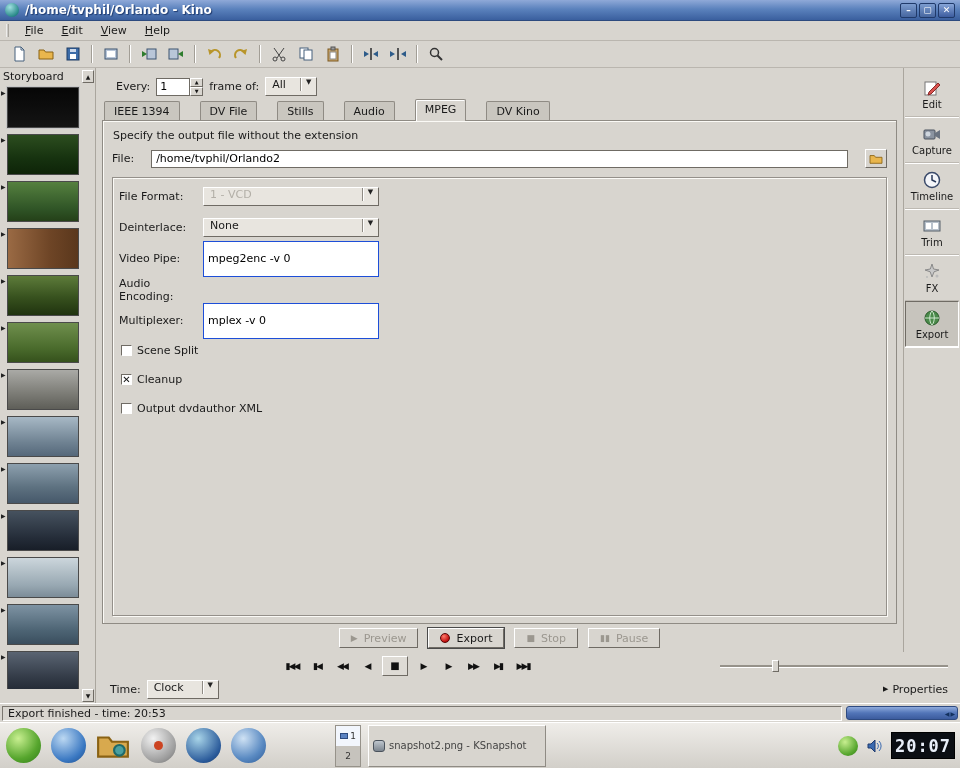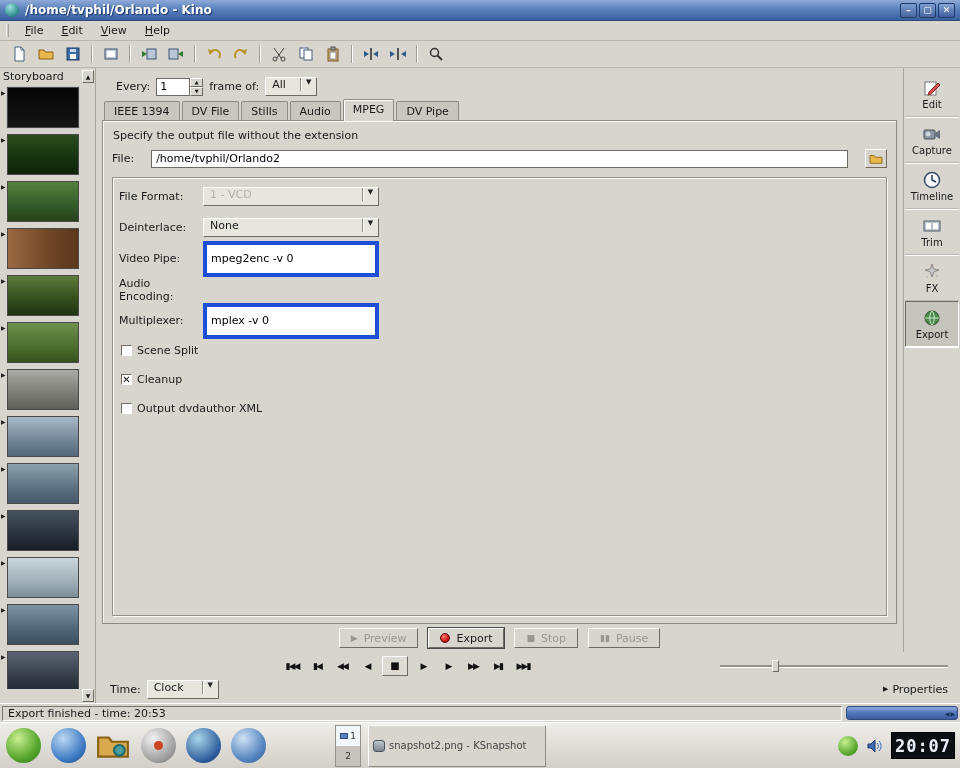--- a/index.html
+++ b/index.html
@@ -65,37 +65,37 @@
     background:#e8e5df;padding-left:6px;cursor:default}
   .combo .cval{flex:1;padding-right:10px;white-space:nowrap}
   .combo .csep{width:1px;height:13px;background:#8f8b84;box-shadow:1px 0 0 #fff}
   .combo .carrow{width:15px;text-align:center;font-size:7px;color:#222}
   .combo.disabled .cval{color:#b3afa7}
   .w-all{width:52px}.w-combo{width:176px}.w-clock{width:72px}
 
   
   .tabs{height:22px;display:flex;align-items:flex-end;padding:0 2px;position:relative;z-index:2}
   .tab{height:19px;padding:3px 9px 0;background:#c9c6bf;border:1px solid #8f8b84;border-bottom:none;
-    border-radius:2px 2px 0 0;margin-right:2px;white-space:nowrap}
+    border-radius:2px 2px 0 0;margin-right:20px;white-space:nowrap}
   .tab.active{height:22px;background:#d8d5cf;box-shadow:inset 1px 1px 0 #fff;margin-bottom:-1px;z-index:3;position:relative}
   .tabpanel{flex:1;border:1px solid #8f8b84;box-shadow:inset 1px 1px 0 #fbfaf6;background:#d8d5cf;
     padding:7px 9px;display:flex;flex-direction:column;min-height:0}
   .instruction{padding:1px 1px 7px}
   .file-row{display:flex;align-items:center;gap:17px;margin-bottom:9px}
   .entry{height:18px;border:1px solid #6f6b64;background:#fff;padding:0 4px;font-size:11px;font-family:inherit}
   .file-row .entry{flex:1}
   .folder-btn{width:22px;height:19px;display:flex;align-items:center;justify-content:center;
     background:#d8d5cf;border:1px solid;border-color:#fff #6f6b64 #6f6b64 #fff}
 
   
   .groupbox{flex:1;border:1px solid #94908a;box-shadow:inset 1px 1px 0 #fbfaf6,1px 1px 0 #fbfaf6;
     padding:8px 6px;display:flex;flex-direction:column;gap:10px;min-height:0}
   .field-row{display:flex;align-items:center;height:21px}
   .field-label{width:84px}
-  input.pipe{width:176px;height:36px;border:4px solid #1d4ed8;background:#fff;padding:0 4px;font-size:11px;font-family:inherit}
+  input.pipe{width:176px;height:36px;border:1px solid #1d4ed8;background:#fff;padding:0 4px;font-size:11px;font-family:inherit}
   .check-row{display:flex;align-items:center;gap:5px;height:19px;padding-left:2px}
   .checkbox{width:11px;height:11px;background:#fff;border:1px solid;border-color:#6f6b64 #fff #fff #6f6b64;
     display:flex;align-items:center;justify-content:center;font-size:10px;line-height:1;color:#111}
 
   
   .actions-row{height:28px;display:flex;align-items:center;justify-content:center;gap:10px}
   .pbtn{height:20px;display:flex;align-items:center;gap:6px;padding:0 11px;background:#d8d5cf;
     border:1px solid;border-color:#fff #6f6b64 #6f6b64 #fff;font-size:11px}
   .pbtn.default{outline:1px solid #4a4a4a}
   .pbtn.disabled{color:#9b978f}
@@ -354,21 +354,21 @@
               <span class="carrow">▼</span>
             </span>
           </div>
 
           <div class="tabs">
             <span class="tab">IEEE 1394</span>
             <span class="tab">DV File</span>
             <span class="tab">Stills</span>
             <span class="tab">Audio</span>
             <span class="tab active">MPEG</span>
-            <span class="tab">DV Pipe</span>
+            <span class="tab">DV Kino</span>
           </div>
 
           <div class="tabpanel">
             <div class="instruction">Specify the output file without the extension</div>
             <div class="file-row">
               <span>File:</span>
               <input class="entry" value="/home/tvphil/Orlando2" style="">
               <span class="folder-btn">
                   <svg width="14" height="12" viewBox="0 0 16 14">
                     <path d="M1 12V3h5l1.5 2H15v7z" fill="#e9b64d" stroke="#8a6214"></path>

